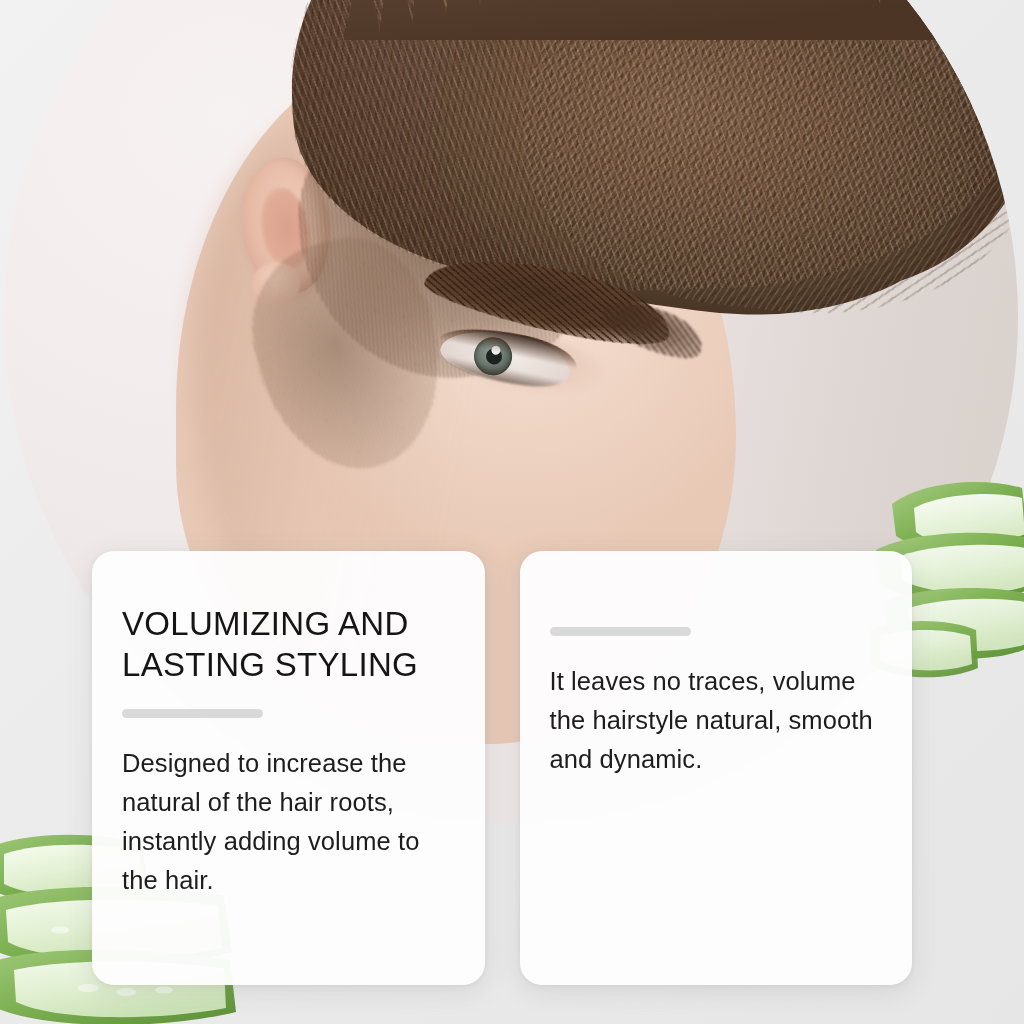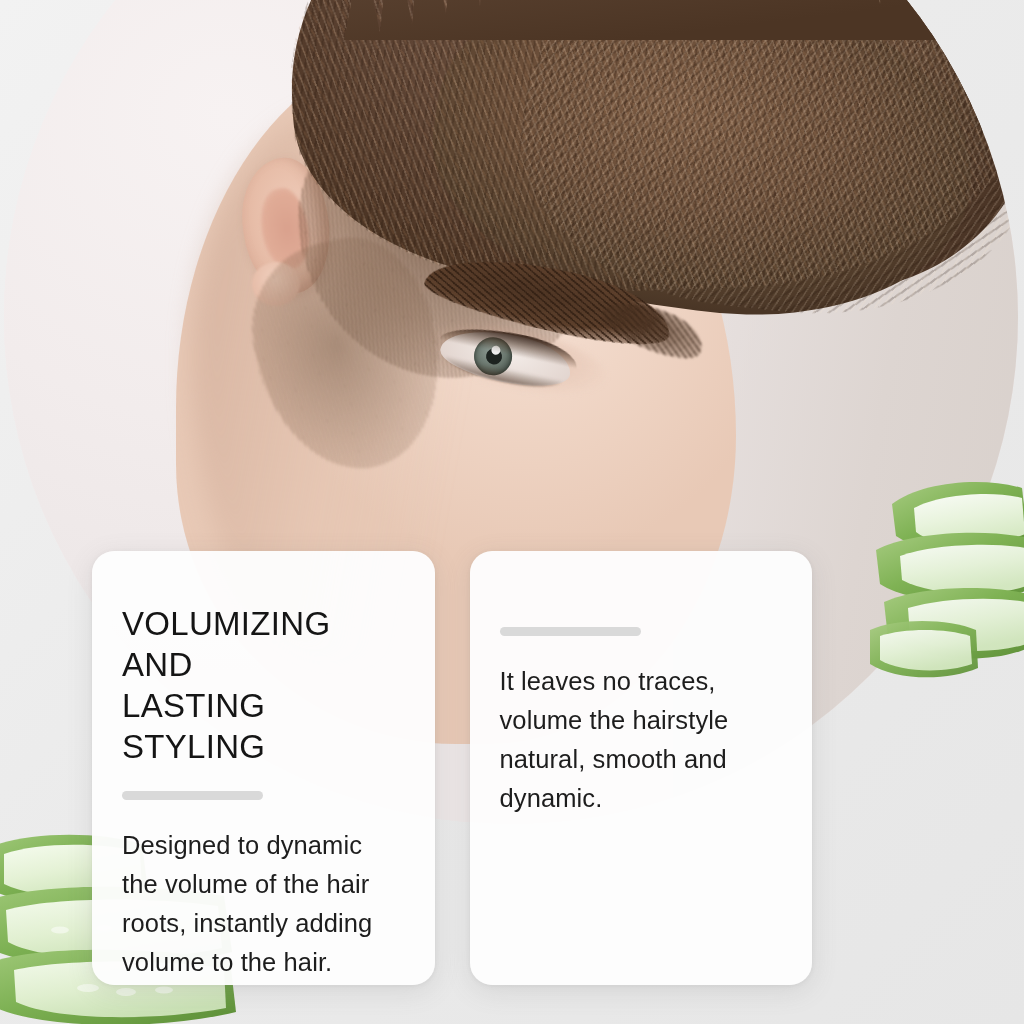--- a/index.html
+++ b/index.html
@@ -260,21 +260,21 @@
 
   
   .aloe { position:absolute; }
   .aloe-right { right:-6px; top:452px; width:160px; height:250px; }
   .aloe-left  { left:-8px;  bottom:-6px; width:250px; height:200px; }
 
   
   .cards {
     position:absolute;
     left:92px; top:551px;
-    width:720px; height:434px;
+    width:820px; height:434px;
     display:flex;
     gap:35px;
     border-radius:10px;
   }
   .card {
     flex:1 1 0;
     background:rgba(253,253,253,.965);
     border-radius:22px;
     box-shadow:0 6px 26px rgba(110,110,110,.16), 0 1px 4px rgba(120,120,120,.10);
     padding:52px 38px 0 30px;
@@ -422,21 +422,21 @@
       <ellipse cx="112" cy="98" rx="8" ry="3"></ellipse>
     </g>
   </svg>
 
   <div class="cards">
 
     <div class="card">
       <div class="card-title">VOLUMIZING AND
 LASTING STYLING</div>
       <div class="card-rule"></div>
-      <div class="card-body">Designed to dynamic the volume of the hair roots, instantly adding volume to the hair.</div>
+      <div class="card-body">Designed to increase the natural of the hair roots, instantly adding volume to the hair.</div>
     </div>
 
     <div class="card">
       <div class="card-rule"></div>
       <div class="card-body">It leaves no traces, volume the hairstyle natural, smooth and dynamic.</div>
     </div>
 
   </div>
 </div>
 

